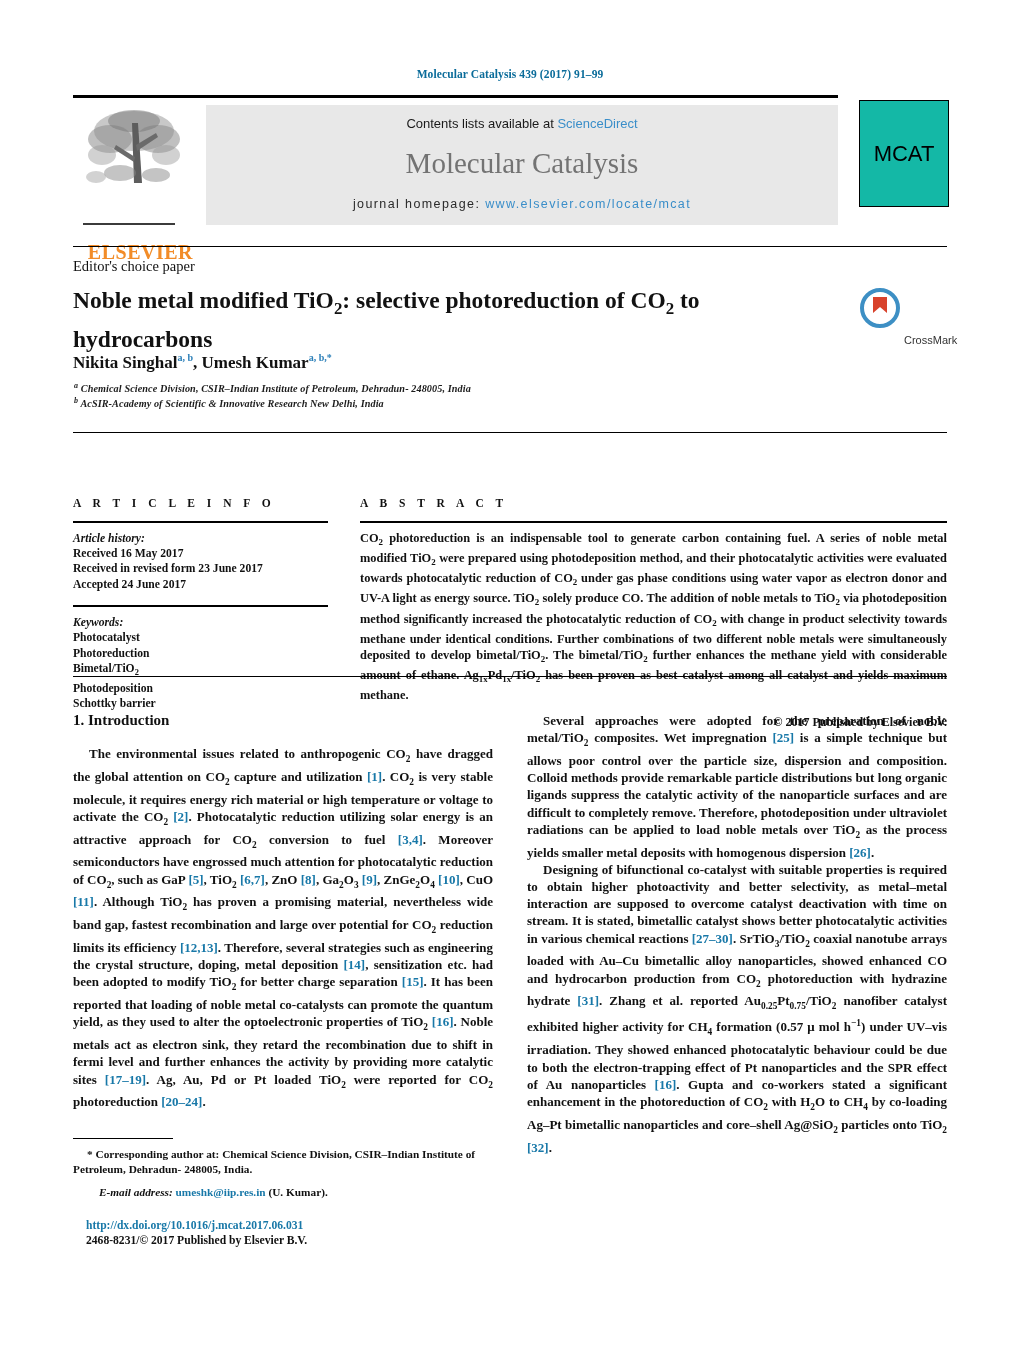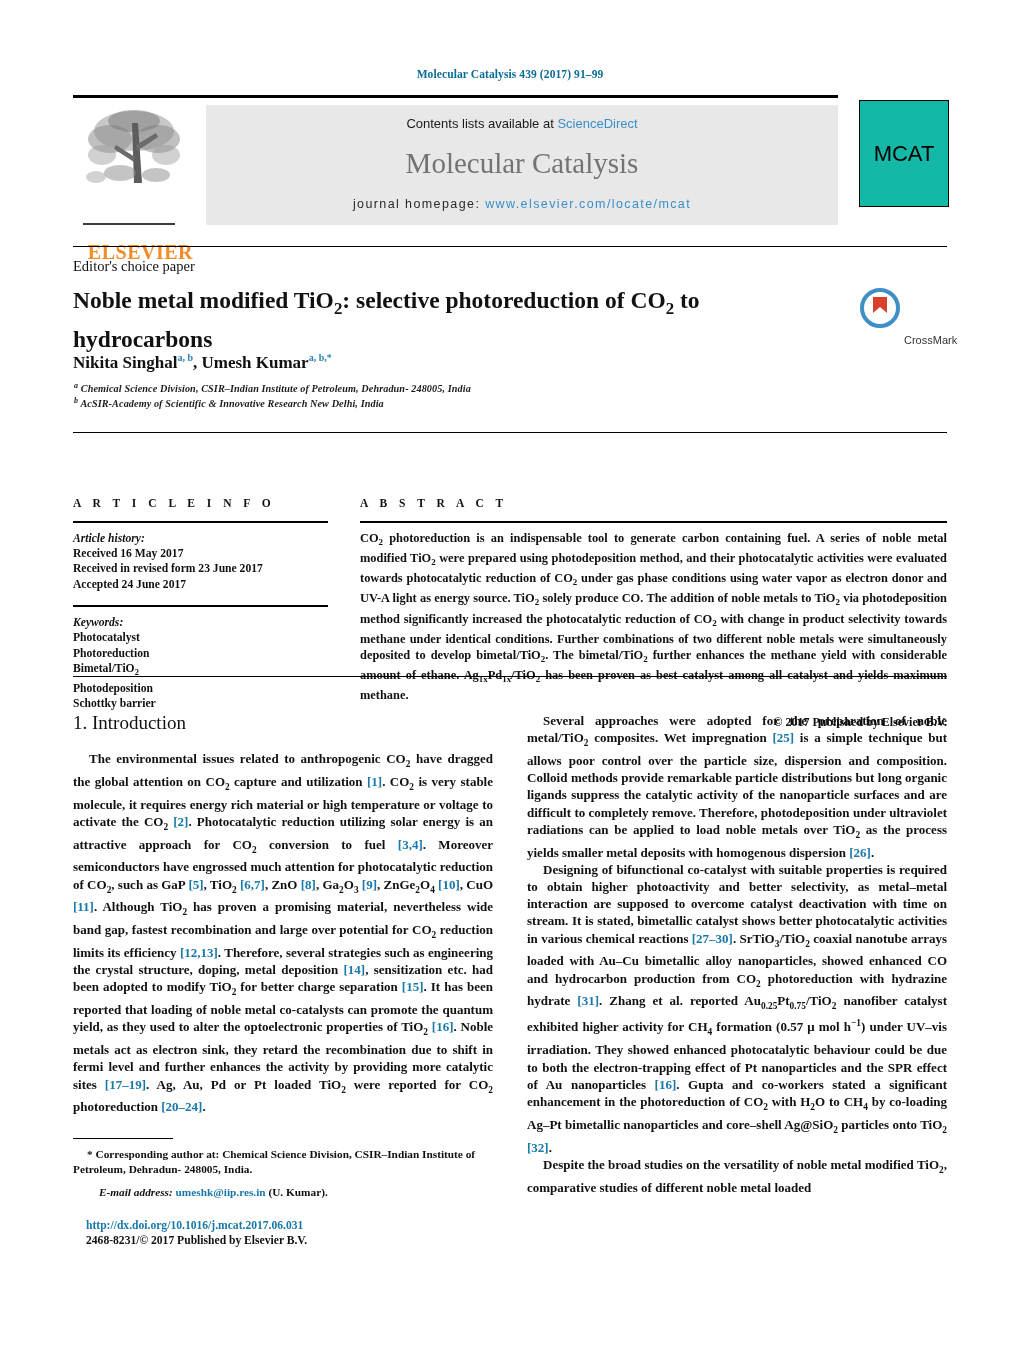--- a/index.html
+++ b/index.html
@@ -306,22 +306,22 @@
     width: 420px;
   }
   .col-right {
     position: absolute;
     top: 712px;
     left: 527px;
     width: 420px;
   }
   h2.heading {
     font-family: "Liberation Serif", serif;
-    font-weight: normal;
-    font-size: 19px;
+    font-weight: bold;
+    font-size: 15px;
     margin: 0 0 16px 0;
     color: #111;
   }
   p.body-par {
     font-family: "Liberation Serif", serif;
     font-weight: bold;
     font-size: 13px;
     line-height: 17.2px;
     text-align: justify;
     text-indent: 16px;
@@ -489,23 +489,20 @@
     </p>
   </div>
 
   <div class="col-right">
     <p class="body-par">
       Several approaches were adopted for the preparation of noble metal/TiO<sub>2</sub> composites. Wet impregnation <span class="ref">[25]</span> is a simple technique but allows poor control over the particle size, dispersion and composition. Colloid methods provide remarkable particle distributions but long organic ligands suppress the catalytic activity of the nanoparticle surfaces and are difficult to completely remove. Therefore, photodeposition under ultraviolet radiations can be applied to load noble metals over TiO<sub>2</sub> as the process yields smaller metal deposits with homogenous dispersion <span class="ref">[26]</span>.
     </p>
     <p class="body-par">
       Designing of bifunctional co-catalyst with suitable properties is required to obtain higher photoactivity and better selectivity, as metal–metal interaction are supposed to overcome catalyst deactivation with time on stream. It is stated, bimetallic catalyst shows better photocatalytic activities in various chemical reactions <span class="ref">[27–30]</span>. SrTiO<sub>3</sub>/TiO<sub>2</sub> coaxial nanotube arrays loaded with Au–Cu bimetallic alloy nanoparticles, showed enhanced CO and hydrocarbon production from CO<sub>2</sub> photoreduction with hydrazine hydrate <span class="ref">[31]</span>. Zhang et al. reported Au<sub>0.25</sub>Pt<sub>0.75</sub>/TiO<sub>2</sub> nanofiber catalyst exhibited higher activity for CH<sub>4</sub> formation (0.57 μ mol h<sup>−1</sup>) under UV–vis irradiation. They showed enhanced photocatalytic behaviour could be due to both the electron-trapping effect of Pt nanoparticles and the SPR effect of Au nanoparticles <span class="ref">[16]</span>. Gupta and co-workers stated a significant enhancement in the photoreduction of CO<sub>2</sub> with H<sub>2</sub>O to CH<sub>4</sub> by co-loading Ag–Pt bimetallic nanoparticles and core–shell Ag@SiO<sub>2</sub> particles onto TiO<sub>2</sub> <span class="ref">[32]</span>.
     </p>
-    <p class="body-par">
-      Despite the broad studies on the versatility of noble metal modified TiO<sub>2</sub>, comparative studies of different noble metal loaded
-    </p>
   </div>
 
   <div class="footnote">
     <div class="fn-rule"></div>
     <div class="footnote-text"><span>*</span><span> Corresponding author at: Chemical Science Division, CSIR–Indian Institute of Petroleum, Dehradun- 248005, India.</span></div>
     <div class="email-line"><i>E-mail address:</i> <span class="email-link">umeshk@iip.res.in</span><span> (U. Kumar).</span></div>
   </div>
 
   <div class="doi-block">
     <div class="doi-link">http://dx.doi.org/10.1016/j.mcat.2017.06.031</div>

